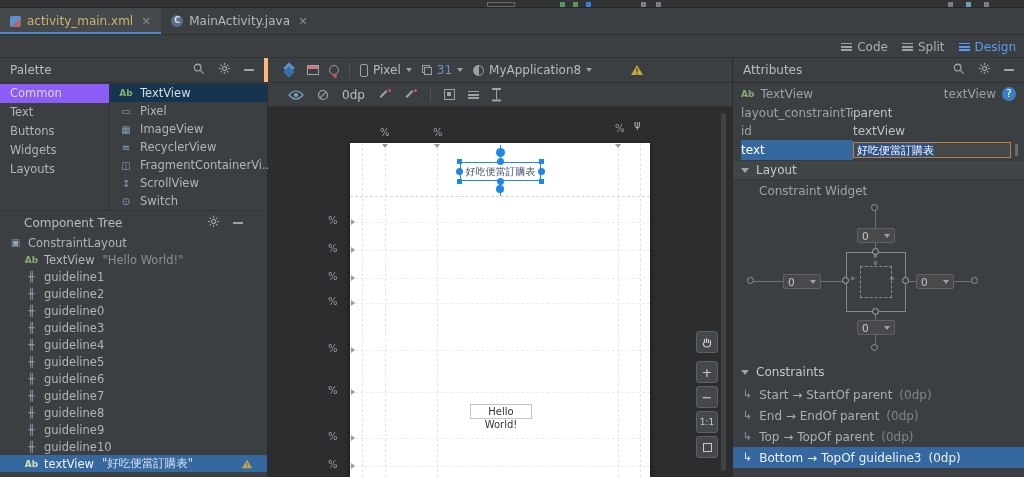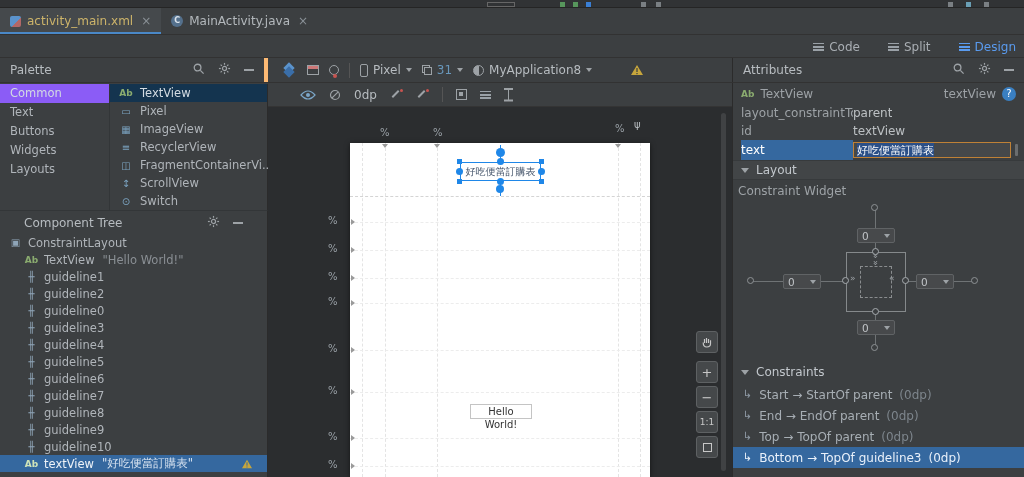--- a/index.html
+++ b/index.html
@@ -12,21 +12,21 @@
   
   #tab-bar{left:0;top:8px;width:1024px;height:27px;display:flex;align-items:stretch;background:#3c3f41;border-bottom:1px solid #323232}
   .tab{display:flex;align-items:center;gap:6px;padding:0 10px;cursor:default}
   .tab.active{background:#45494c;box-shadow:inset 0 -2px 0 #4a88c7}
   .tab-label{font-size:12px;color:#b3b8bc}
   .tab.active .tab-label{color:#cdb46a}
   .tab-close{color:#8a9197;font-size:12px;margin-left:2px}
   .layout-ic{width:11px;height:11px;border-radius:2px;background:linear-gradient(135deg,#5b93cc 55%,#b26868 55%)}
   .class-ic{width:12px;height:12px;border-radius:50%;background:#54708c;color:#dce4ec;font-size:8px;line-height:12px;text-align:center;font-weight:bold}
   
-  #view-toggle{top:38px;right:8px;height:18px;display:flex;align-items:center;gap:28px}
+  #view-toggle{top:38px;right:8px;height:18px;display:flex;align-items:center;gap:14px}
   .vt{display:flex;align-items:center;gap:5px;color:#a9aeb3}
   .vt.active{color:#5a9bef}
   .ham{width:11px;height:8px;background:repeating-linear-gradient(to bottom,#9aa1a7 0 1.5px,transparent 1.5px 3.2px)}
   .vt.active .ham{background:repeating-linear-gradient(to bottom,#5a9bef 0 1.5px,transparent 1.5px 3.2px)}
   
   #toolbar-row{left:0;top:57px;width:1024px;height:26px;border-top:1px solid #323232;border-bottom:1px solid #323232}
   .panel-head{position:absolute;top:0;height:24px;display:flex;align-items:center;gap:12px;padding:0 10px}
   #palette-head{left:0;width:268px;border-right:4px solid #fdba74}
   #design-head{left:268px;width:464px;gap:10px;padding-left:14px}
   #attrs-head{left:732px;width:292px;border-left:1px solid #2b2b2b}
@@ -64,21 +64,21 @@
   #ct-list{left:0;top:234px;width:268px;height:243px;border-right:1px solid #2b2b2b}
   .ct-row{height:17px;display:flex;align-items:center;gap:5px;padding-left:8px;font-size:11.5px;color:#b0b5ba;white-space:nowrap}
   .ct-row.child{padding-left:24px}
   .ct-ic{width:15px;text-align:center;font-size:10px;color:#8fa5b8;flex:0 0 15px}
   .ct-ic.ab{color:#8aab6f;font-weight:bold;font-size:9px}
   .ct-detail{color:#8a8f94;margin-left:3px;overflow:hidden;text-overflow:ellipsis}
   .ct-row.selected{background:#35689f;color:#eef3f8}
   .ct-row.selected .ct-detail{color:#d9e4f1}
   .ct-row.selected .ct-ic.ab{color:#cfe3b8}
   
-  #design-toolbar2{left:268px;top:83px;width:464px;height:24px;display:flex;align-items:center;gap:13px;padding-left:32px;border-bottom:1px solid #343434}
+  #design-toolbar2{left:268px;top:83px;width:464px;height:24px;display:flex;align-items:center;gap:13px;padding-left:20px;border-bottom:1px solid #343434}
   .slash-ic svg,.eye-ic svg{display:block}
   .wand{width:13px;height:13px;position:relative}
   .wand::before{content:"";position:absolute;left:1px;top:5px;width:9px;height:2px;background:#9da2a6;transform:rotate(-45deg)}
   .wand::after{content:"";position:absolute;right:0;top:1px;width:3px;height:3px;border-radius:50%;background:#c75450}
   .ibeam{width:9px;height:13px;position:relative}
   .ibeam::before{content:"";position:absolute;left:4px;top:0;bottom:0;width:1.5px;background:#9da2a6}
   .ibeam::after{content:"";position:absolute;left:0;right:0;top:0;height:1.5px;background:#9da2a6;box-shadow:0 11.5px 0 #9da2a6}
   .pack-ic{width:11px;height:11px;border:1px solid #9da2a6;position:relative}
   .pack-ic::before{content:"";position:absolute;left:2px;top:2px;width:4px;height:4px;background:#9da2a6}
   
@@ -108,21 +108,21 @@
   .p-name{width:112px;flex:0 0 112px;color:#9da2a6;white-space:nowrap;overflow:hidden}
   .p-val{color:#bcc0c3;white-space:nowrap;overflow:hidden}
   .p-row.sel-row{height:20px}
   .p-row.sel-row .p-name{background:#35689f;color:#fff;height:20px;line-height:20px}
   .txt-field{flex:1;height:16px;margin-right:4px;background:#45484a;border:1px solid #bf8136;display:flex;align-items:center;padding:0 3px;overflow:hidden}
   .txt-sel{background:#2b4f87;color:#fff;font-size:11px;white-space:nowrap}
   .pick-ic{width:3px;height:12px;background:#6a6d6f;border-radius:1px;margin-right:6px}
   .sec-band{height:20px;display:flex;align-items:center;gap:7px;padding-left:8px;background:#424547;border-top:1px solid #373a3c;border-bottom:1px solid #373a3c;color:#c2c7cc}
   .sec-plain{height:24px;display:flex;align-items:center;gap:7px;padding-left:8px;color:#c2c7cc}
   .sec-chev{width:0;height:0;border-left:4px solid transparent;border-right:4px solid transparent;border-top:5px solid #9da2a6}
-  .cw-label{height:22px;line-height:22px;padding-left:5px;color:#9da2a6}
+  .cw-label{height:22px;line-height:22px;padding-left:26px;color:#9da2a6}
   #cw-area{position:relative;height:158px}
   .cw-line{position:absolute;background:#6f7375}
   .cw-dd{position:absolute;width:38px;height:15px;background:#47494b;border:1px solid #606365;border-radius:2px;display:flex;align-items:center;justify-content:space-between;padding:0 4px;font-size:10.5px;color:#c0c4c7}
   .cw-sq{position:absolute;left:113px;top:50px;width:60px;height:60px;border:1px solid #85898b}
   .cw-dash{position:absolute;left:127px;top:64px;width:32px;height:32px;border:1px dashed #8a8d8f}
   .cw-anchor{position:absolute;width:7px;height:7px;border-radius:50%;background:#3c3f41;border:1.5px solid #a6abaf}
   .cw-outer{position:absolute;width:7px;height:7px;border-radius:50%;background:#3c3f41;border:1.5px solid #8e9295}
   .cw-chev{position:absolute;font-size:9px;color:#9da2a6}
   .con-row{height:21px;display:flex;align-items:center;gap:7px;padding:0 10px;font-size:12px;white-space:nowrap}
   .con-ic{color:#8d98a3;font-size:11px}

